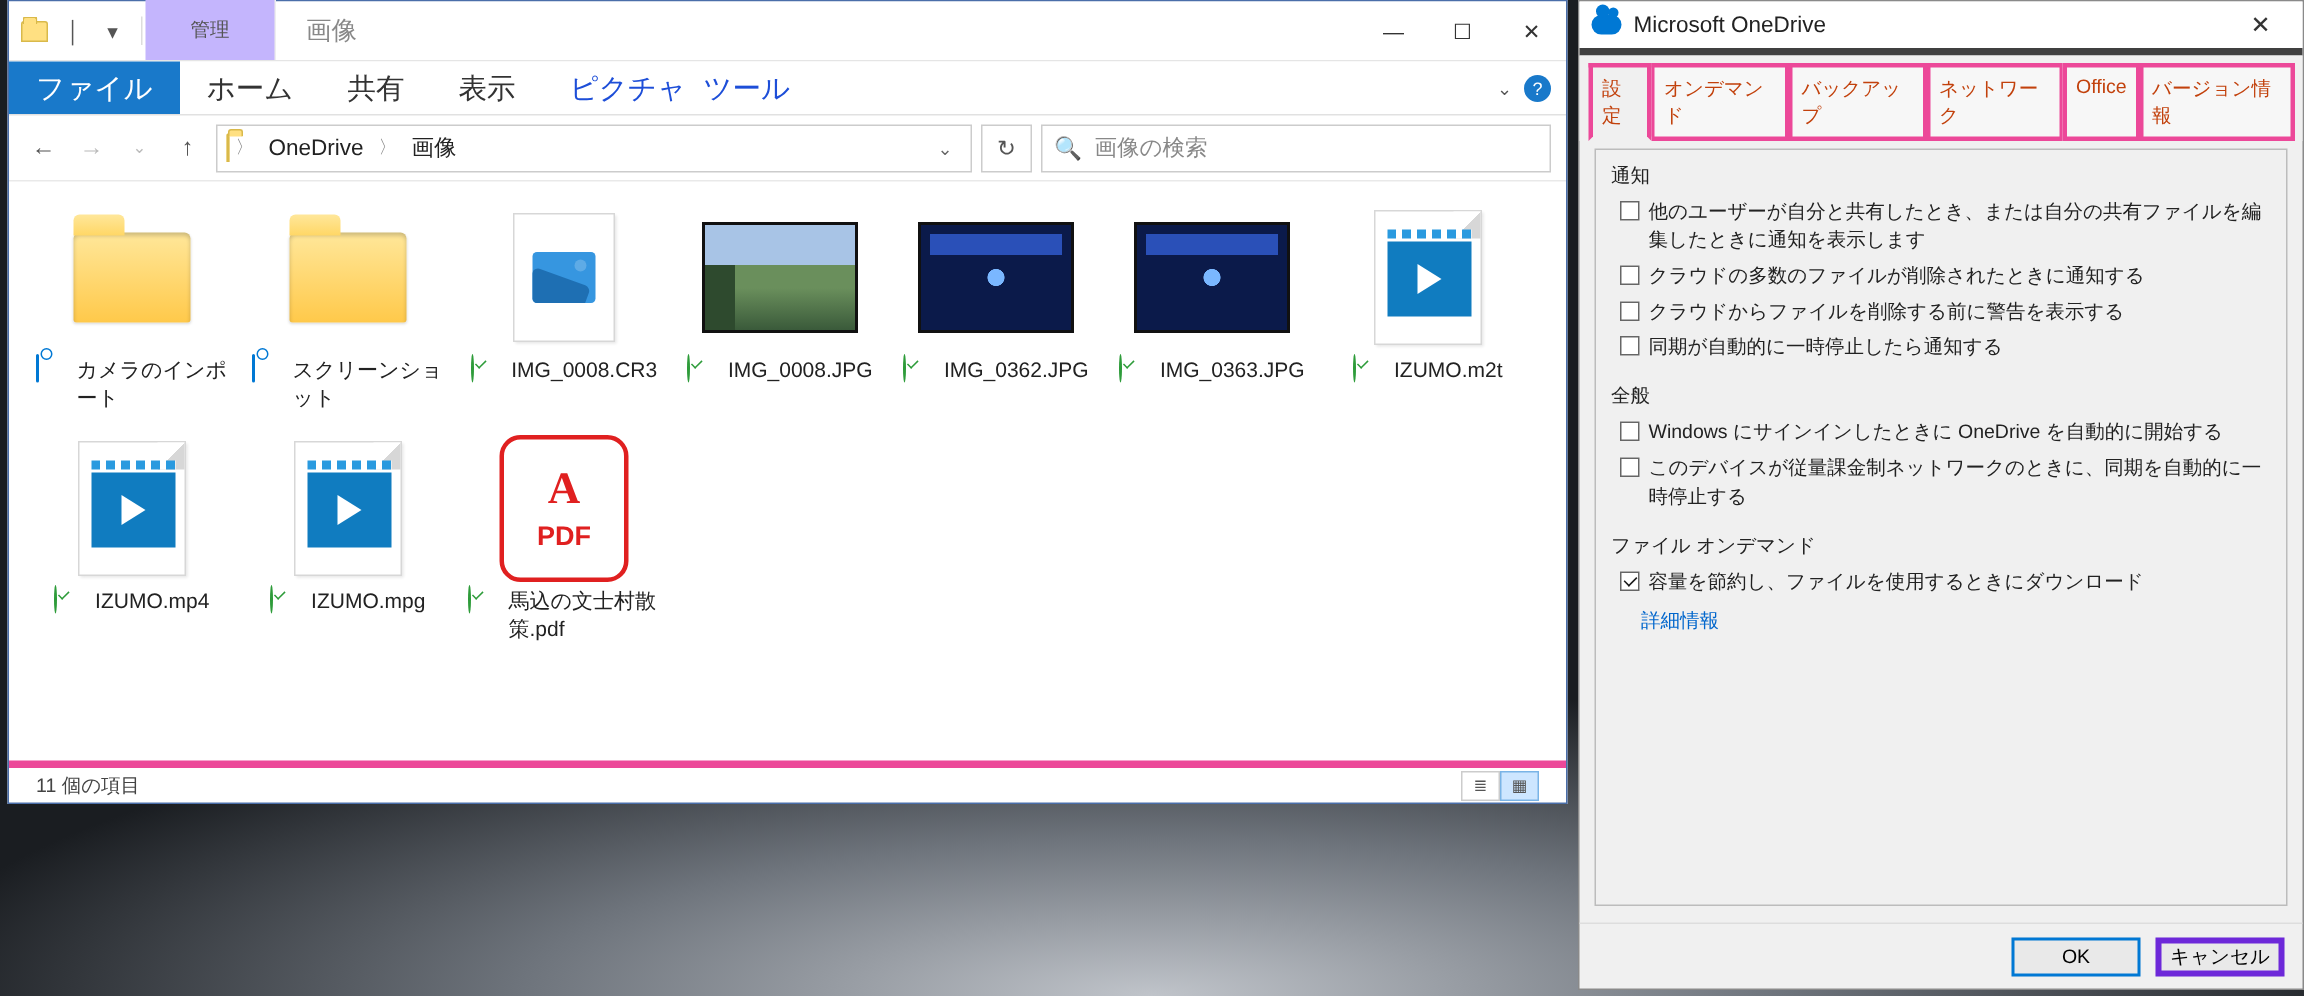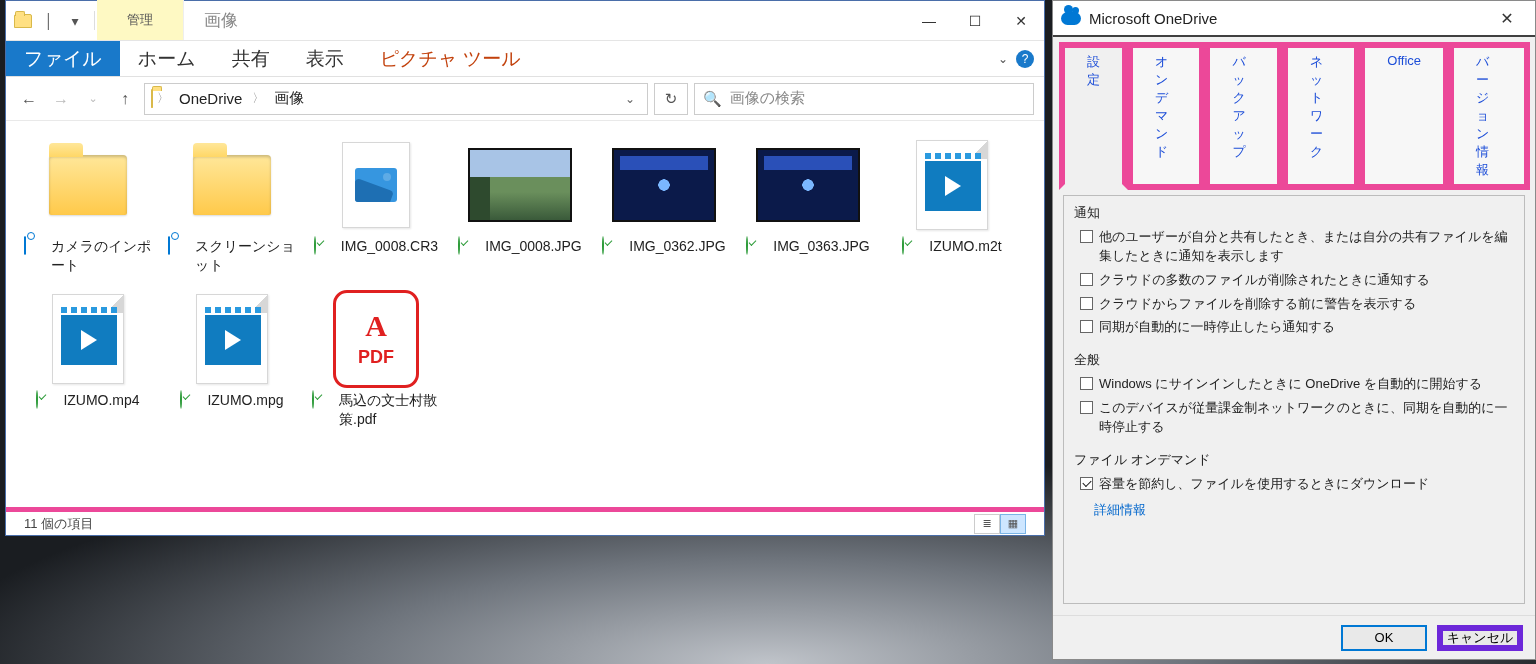--- a/index.html
+++ b/index.html
@@ -14,29 +14,29 @@
   background: #fff; border: 1px solid #4a6ea9; display: flex; flex-direction: column; }
 
 .title-bar { height: 40px; display: flex; align-items: stretch; background: #fff; border-bottom: 1px solid #e5e5e5; }
 .qa-toolbar { display: flex; align-items: center; padding: 0 6px; gap: 4px; }
 .qa-icon { width: 22px; height: 22px; display:flex; align-items:center; justify-content:center; font-size:14px; color:#555; }
 .folder-qa { width:18px; height:14px; background:#ffe082; border:1px solid #d9b94a; border-radius:2px 2px 0 0; position:relative; }
 .folder-qa::before{content:"";position:absolute;top:-4px;left:0;width:8px;height:4px;background:#ffe082;border:1px solid #d9b94a;border-bottom:none;border-radius:2px 2px 0 0;}
 .title-sep { width:1px; background:#ddd; margin:10px 2px; }
 .title-tabs { display:flex; align-items:flex-end; }
 .title-tab { height:40px; padding:0 30px; display:flex; align-items:center; font-size:13px; color:#666; border-right:1px solid #eee; }
-.title-tab.tool { background:#fef9c3; color:#555; }
+.title-tab.tool { background:#c4b5fd; color:#555; }
 .title-text { flex:1; display:flex; align-items:center; padding-left:20px; font-size:17px; color:#888; }
 .win-ctrl { display:flex; }
 .win-btn { width:46px; display:flex; align-items:center; justify-content:center; font-size:14px; color:#333; }
 
 .ribbon-tabs { height:36px; display:flex; align-items:stretch; background:#fff; border-bottom:1px solid #e1e1e1; }
 .rt { padding:0 18px; display:flex; align-items:center; font-size:19px; color:#333; }
 .rt.file { background:#1979ca; color:#fff; }
-.rt.tool { color:#c2410c; }
+.rt.tool { color:#1d4ed8;font-family:Liberation Mono, monospace; }
 .ribbon-right { margin-left:auto; display:flex; align-items:center; gap:8px; padding-right:10px; }
 .chev { font-size:12px; color:#555; }
 .help-icn { width:18px;height:18px;border-radius:50%;background:#1979ca;color:#fff;font-size:12px;display:flex;align-items:center;justify-content:center; }
 
 .nav-row { height:44px; display:flex; align-items:center; gap:6px; padding:0 10px; border-bottom:1px solid #e9e9e9; }
 .nav-btn { width:26px; height:26px; display:flex; align-items:center; justify-content:center; color:#555; font-size:16px; }
 .nav-btn.disabled{color:#bbb;}
 .addr-bar { flex:1; height:32px; border:1px solid #ccc; display:flex; align-items:center; padding:0 6px; gap:4px; }
 .addr-icn .folder-qa{transform:scale(0.9);}
 .crumb { padding:0 6px; font-size:15px; color:#222; }
@@ -77,40 +77,40 @@
 .check-circ{width:13px;height:13px;border:1.2px solid #2e9c3a;border-radius:50%;position:relative;}
 .check-circ::after{content:"";position:absolute;left:2px;top:3px;width:6px;height:3px;border-left:1.5px solid #2e9c3a;border-bottom:1.5px solid #2e9c3a;transform:rotate(-45deg);}
 
 .status-bar{height:28px;border-top:5px solid #ec4899;display:flex;align-items:center;padding:0 18px;font-size:13px;color:#444;}
 .view-toggle{margin-left:auto;display:flex;gap:0;}
 .vt{width:26px;height:20px;border:1px solid #ccc;display:flex;align-items:center;justify-content:center;font-size:11px;color:#555;}
 .vt.active{background:#cde6ff;border-color:#7ab4e6;}
 
 
 .onedrive { position:absolute; right:0; top:0; width:484px; height:660px; background:#f0f0f0; border:1px solid #8a8a8a; display:flex; flex-direction:column; }
-.od-title{height:36px;background:#fff;display:flex;align-items:center;padding:0 8px;gap:8px;border-bottom:2px solid #404040;}
+.od-title{height:36px;background:#fff;display:flex;align-items:center;padding:0 8px;gap:8px;border-bottom:5px solid #404040;}
 .od-cloud{width:20px;height:13px;background:#0078d4;border-radius:8px;position:relative;}
 .od-cloud::before{content:"";position:absolute;top:-7px;left:3px;width:9px;height:9px;border-radius:50%;background:#0078d4;}
 .od-cloud::after{content:"";position:absolute;top:-5px;right:2px;width:7px;height:7px;border-radius:50%;background:#0078d4;}
 .od-t-text{font-size:15px;color:#222;}
 .od-close{margin-left:auto;width:40px;text-align:center;font-size:16px;color:#333;}
 .od-tabs{display:flex;background:#f0f0f0;padding:5px 6px 0 6px;gap:0;}
-.od-tab{padding:5px 22px;font-size:13px;border:6px solid #ec4899;background:#f0f0f0;color:#1d4ed8;margin-right:-1px;}
+.od-tab{padding:5px 6px;font-size:13px;border:3px solid #ec4899;background:#f0f0f0;color:#c2410c;margin-right:-1px;}
 .od-tab.active{background:#f0f0f0;border-bottom-color:#f0f0f0;position:relative;z-index:2;}
 .od-tab:not(.active){background:#f7f7f7;}
 .od-body{flex:1;padding:6px 10px 10px 10px;position:relative;}
 .od-panel{border:1px solid #bcbcbc;background:#f0f0f0;height:100%;padding:8px 10px;margin-top:-1px;}
 .grp{margin-bottom:14px;}
 .grp-title{font-size:13px;color:#222;margin-bottom:6px;}
 .chk-row{display:flex;align-items:flex-start;gap:6px;margin:5px 0 5px 6px;font-size:13px;color:#222;line-height:1.45;}
 .chk{width:13px;height:13px;border:1px solid #666;background:#fff;flex:none;margin-top:2px;display:flex;align-items:center;justify-content:center;}
 .chk.on::after{content:"";width:7px;height:4px;border-left:1.5px solid #1a1a1a;border-bottom:1.5px solid #1a1a1a;transform:rotate(-45deg);margin-top:-2px;}
 .link{color:#0066cc;font-size:13px;margin-left:20px;margin-top:2px;display:inline-block;}
 .od-buttons{height:44px;display:flex;align-items:center;justify-content:flex-end;gap:10px;padding:0 12px;border-top:1px solid #ddd;}
-.btn{min-width:86px;height:26px;border:6px solid #6d28d9;background:#e9e9e9;font-size:13px;display:flex;align-items:center;justify-content:center;}
+.btn{min-width:86px;height:26px;border:4px solid #6d28d9;background:#e9e9e9;font-size:13px;display:flex;align-items:center;justify-content:center;}
 .btn.primary{border:2px solid #0078d4;}
 </style>
 </head>
 <body>
 
 <div class="desktop-bg"></div>
 
 <div class="explorer">
 
   <div class="title-bar">

